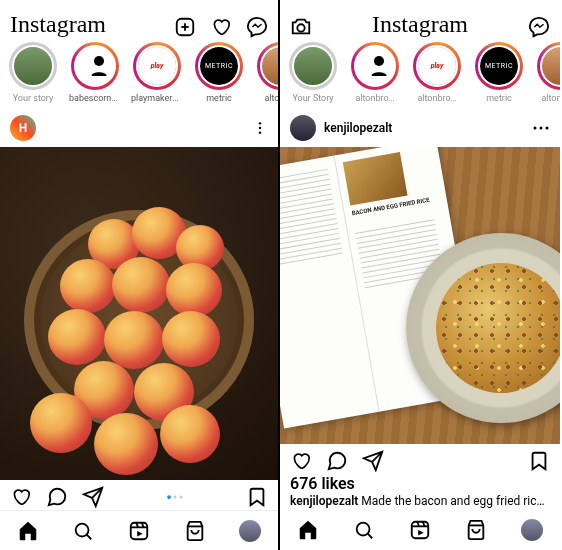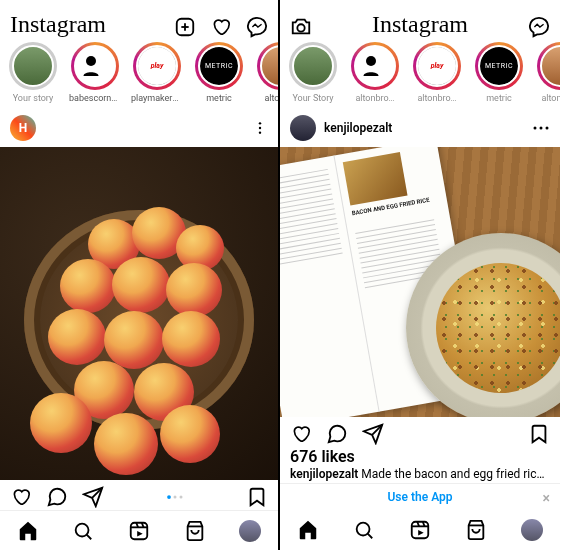--- a/index.html
+++ b/index.html
@@ -8,21 +8,21 @@
   .pane.left { width: 280px; border-right: 2px solid #000; }
   .pane.right { width: 280px; }
   .topbar { display:flex; align-items:flex-end; justify-content:space-between; padding: 6px 10px 2px 10px; height: 40px; }
   .logo { font-family: 'Brush Script MT', cursive; font-size: 24px; font-weight: 500; }
   .topbar-actions { display:flex; gap:14px; align-items:center; }
   .ico { width:22px; height:22px; display:inline-flex; }
   .stories { display:flex; gap:8px; padding: 2px 6px 6px 6px; overflow:hidden; }
   .story { display:flex; flex-direction:column; align-items:center; width:54px; flex-shrink:0; }
   .story .ring { width:48px; height:48px; border-radius:50%; display:flex; align-items:center; justify-content:center; background: conic-gradient(#f09433, #e6683c, #dc2743, #cc2366, #bc1888, #f09433); }
   .story .ring.noring { background: #ccc; }
-  .story .avatar { width:42px; height:42px; border-radius:50%; border:2px solid #fff; background:#bbb; display:flex; align-items:center; justify-content:flex-start; overflow:hidden; font-size:9px; color:#fff; }
+  .story .avatar { width:42px; height:42px; border-radius:50%; border:2px solid #fff; background:#bbb; display:flex; align-items:center; justify-content:flex-end; overflow:hidden; font-size:9px; color:#fff; }
   .story-label { font-size:9px; color:#555; margin-top:3px; white-space:nowrap; overflow:hidden; text-overflow:ellipsis; max-width:52px; text-align:center; }
   .pane.left .story-label.first { color:#8e8e8e; }
   .pane.right .story-label { color:#8e8e8e; font-size:9px; }
   .post-head { display:flex; align-items:center; justify-content:space-between; padding:6px 10px; }
   .post-head .left { display:flex; align-items:center; gap:8px; }
   .post-avatar { width:26px; height:26px; border-radius:50%; background:#ddd; display:flex; align-items:center; justify-content:center; font-size:12px; font-weight:bold; color:#fff; }
   .post-user { font-size:12px; font-weight:600; }
   .post-image { flex:1; width:100%; background:#333; position:relative; overflow:hidden; }
   .action-row { display:flex; justify-content:space-between; align-items:center; padding:6px 10px 2px 10px; }
   .action-row .lft { display:flex; gap:14px; }
@@ -362,24 +362,20 @@
     <span class="ico">
         <svg viewBox="0 0 24 24" fill="none" stroke="#000" stroke-width="2">
           <path d="M19 21l-7-5-7 5V5a2 2 0 0 1 2-2h10a2 2 0 0 1 2 2z"></path>
         </svg>
       </span>
   </div>
 
   <div class="likes">676 likes</div>
   <div class="caption"><b>kenjilopezalt</b><span> Made the bacon and egg fried rice from</span></div>
 
-  <div class="use-app-bar">
-    <span>Use the App</span>
-    <span class="close-x">×</span>
-  </div>
 
   <div class="navbar right-nav">
     <span class="ico">
         <svg viewBox="0 0 24 24" fill="#000">
           <path d="M3 10l9-8 9 8v11a1 1 0 0 1-1 1h-5v-7h-6v7H4a1 1 0 0 1-1-1z"></path>
         </svg>
       </span>
     <span class="ico">
         <svg viewBox="0 0 24 24" fill="none" stroke="#000" stroke-width="2">
           <circle cx="11" cy="11" r="7"></circle>

